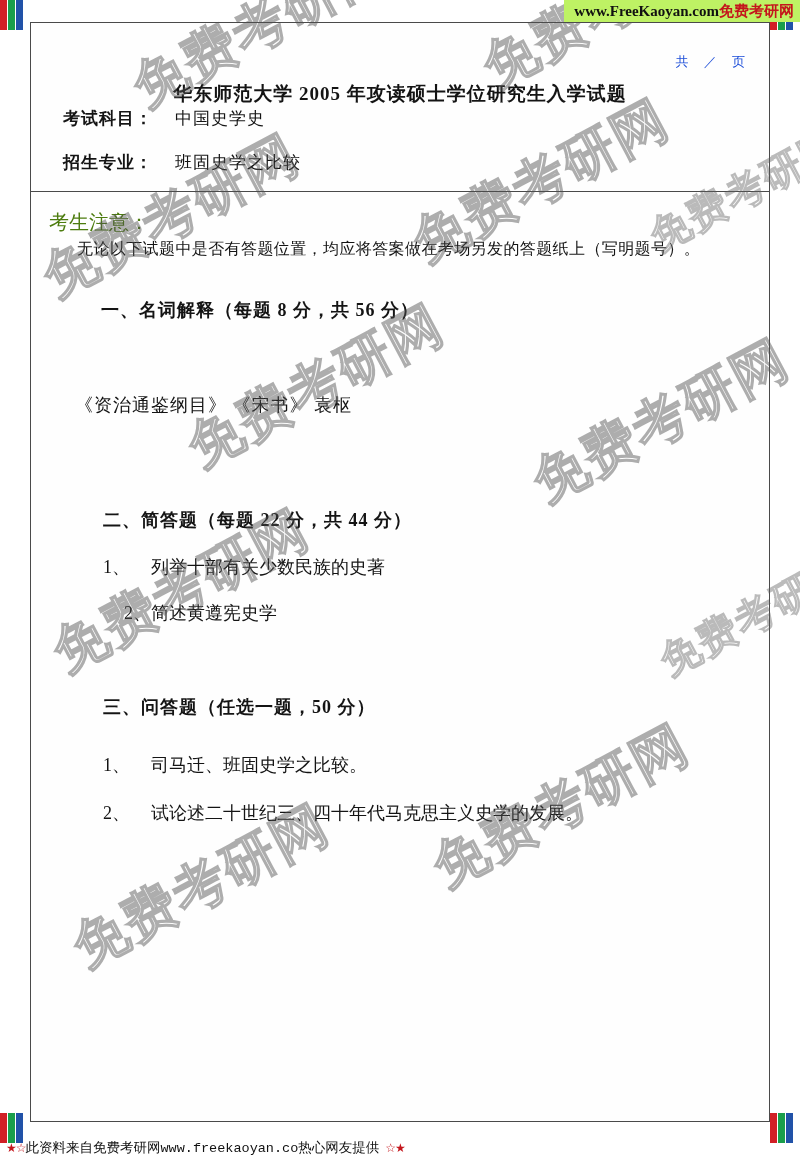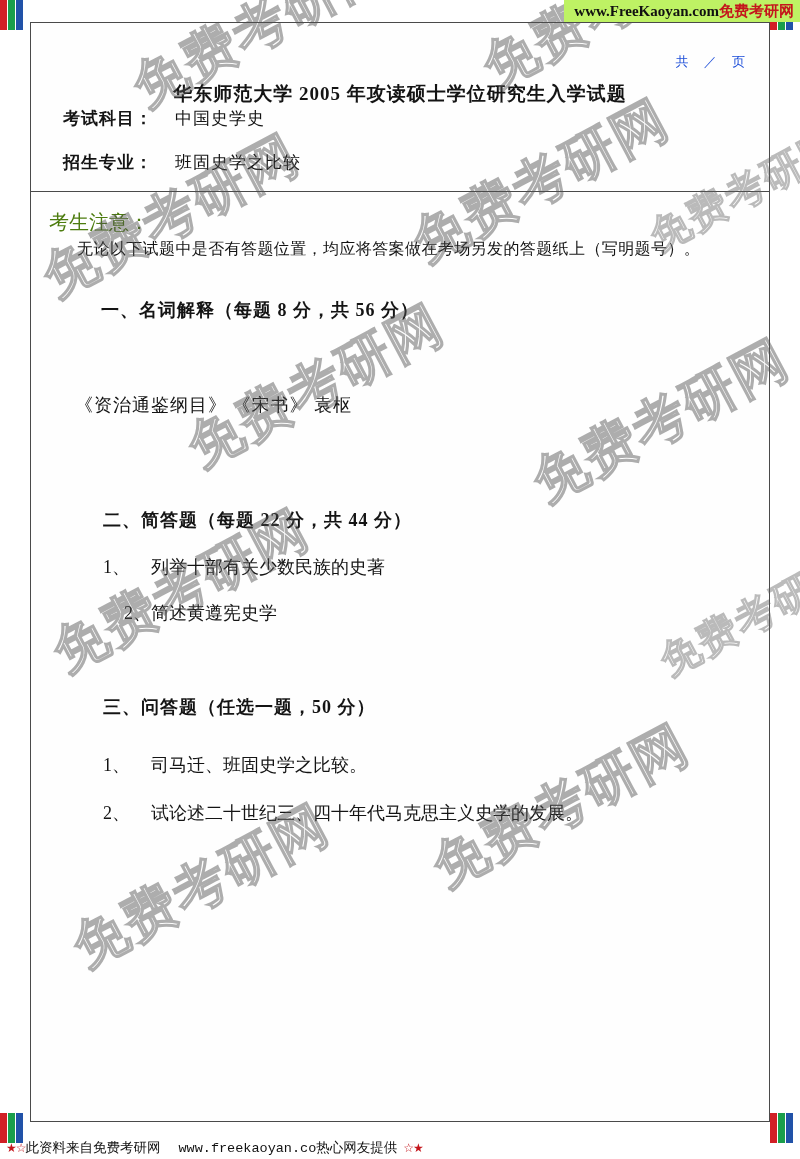--- a/index.html
+++ b/index.html
@@ -190,21 +190,21 @@
     height: 22px;
     display: flex;
     align-items: center;
     font-family: "Liberation Serif", serif;
     font-size: 13.5px;
     color: #111;
     z-index: 45;
   }
   .bottom-strip .stars { color: #c4161c; font-size: 12px; letter-spacing: -1px; padding-left: 6px;}
   .bottom-strip .t1 { color: #111; }
-  .bottom-strip .t2 { color: #111; font-family: "Liberation Mono", monospace; letter-spacing: 0px; margin-left: 18px;}
+  .bottom-strip .t2 { color: #111; font-family: "Liberation Mono", monospace; letter-spacing: 0px;}
   .bottom-strip .t3 { color: #111; }
 </style>
 </head>
 <body>
 
 <div class="corner-bars tl">
   <span class="bar b1"></span>
   <span class="bar b2"></span>
   <span class="bar b3"></span>
 </div>

